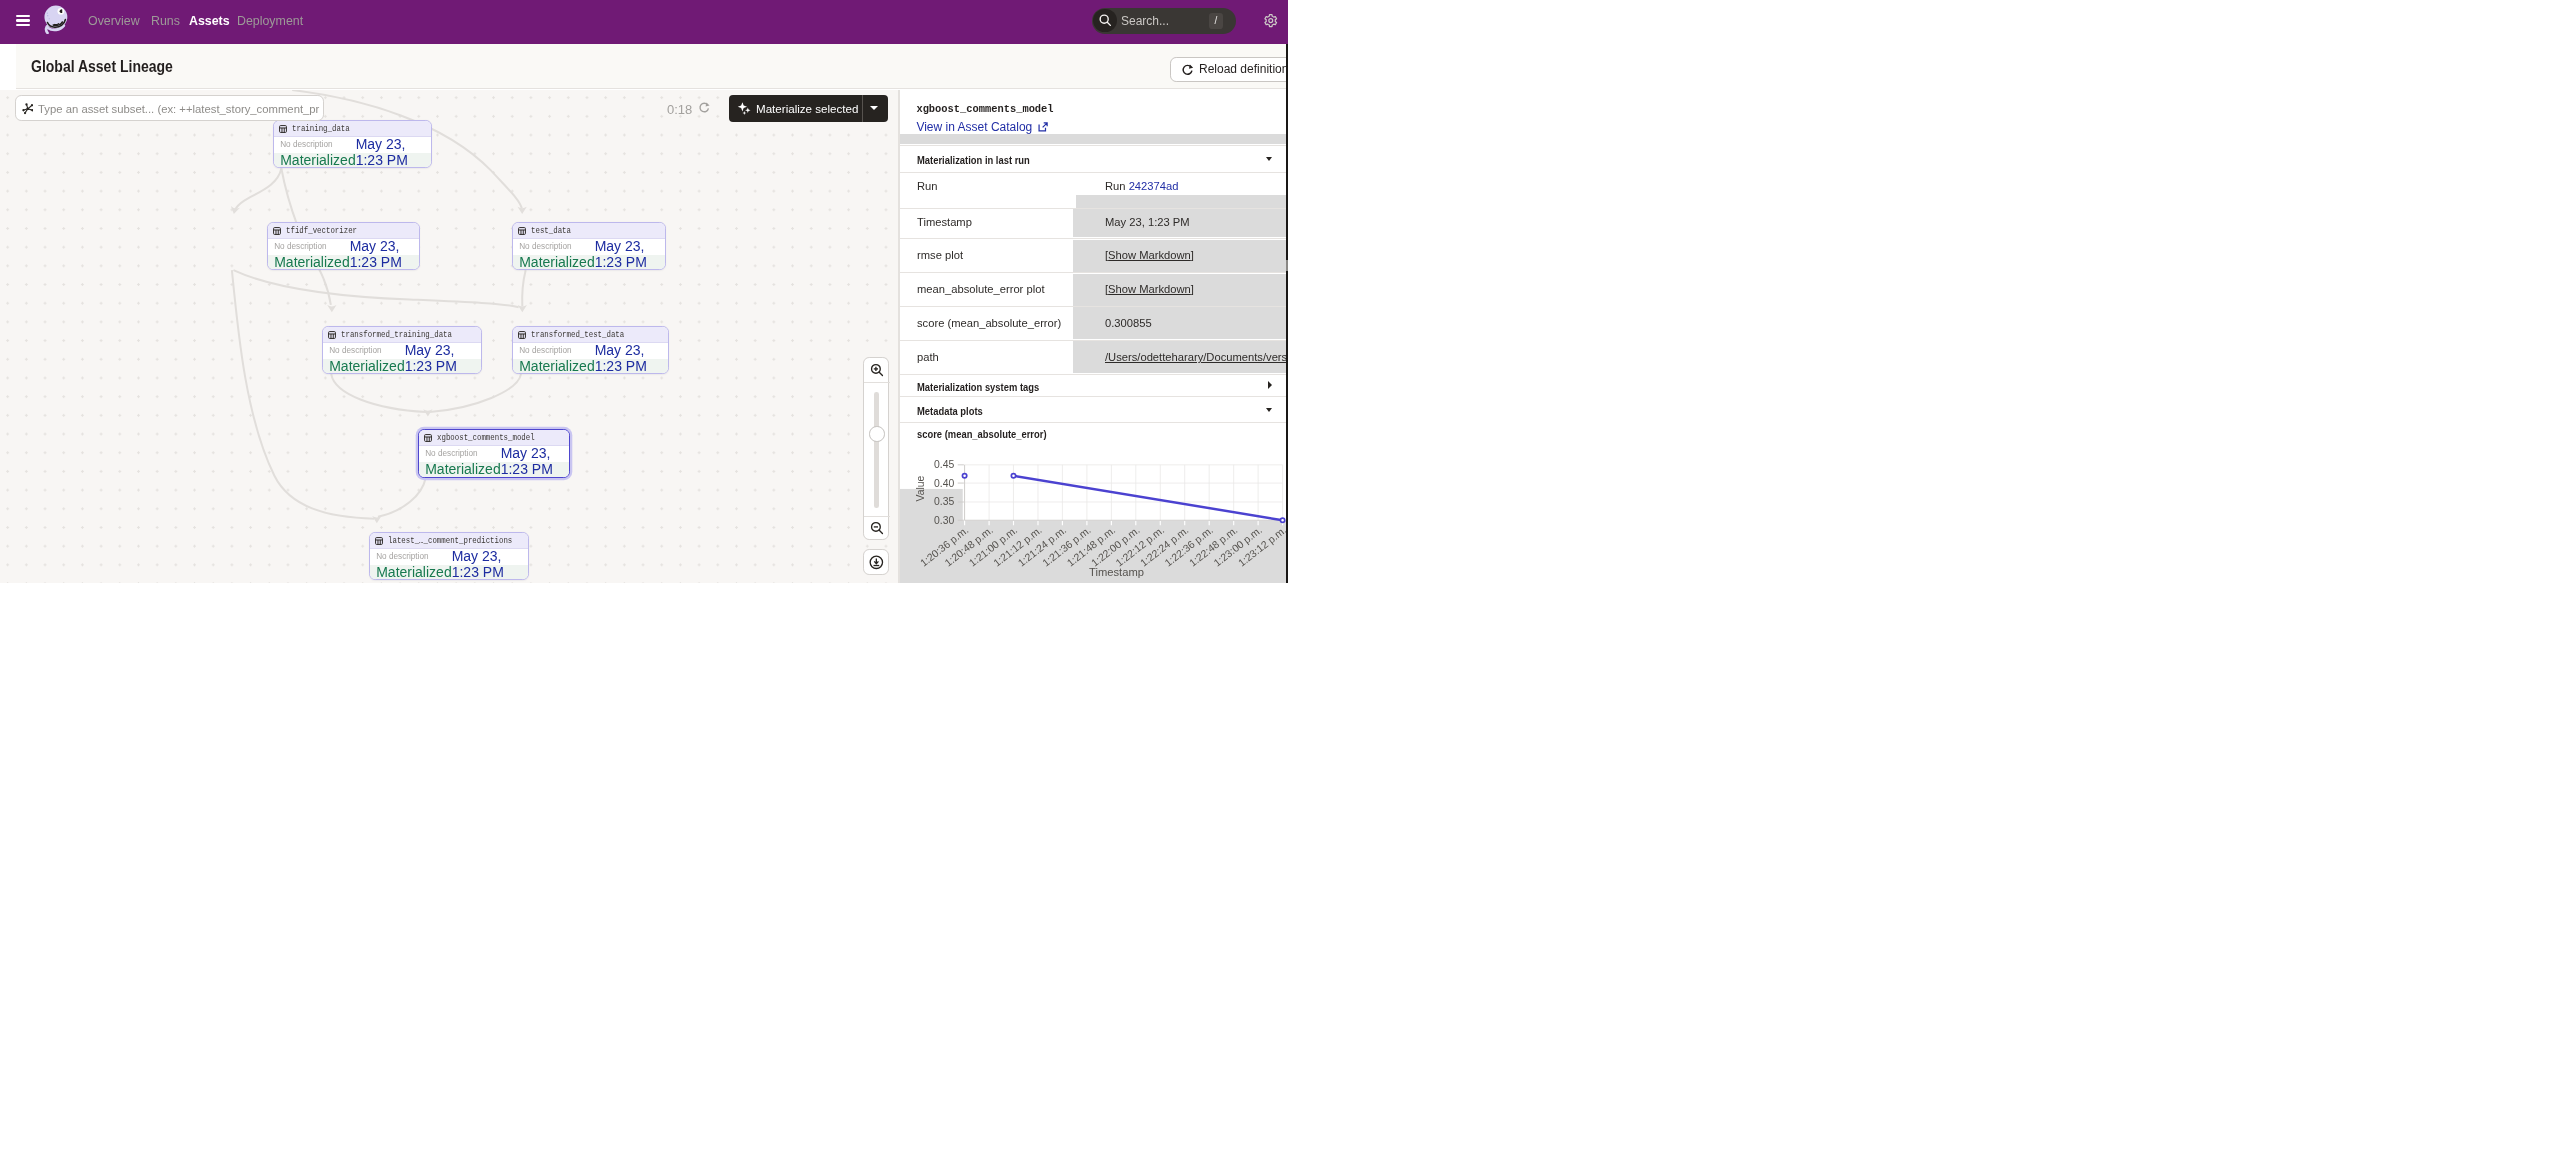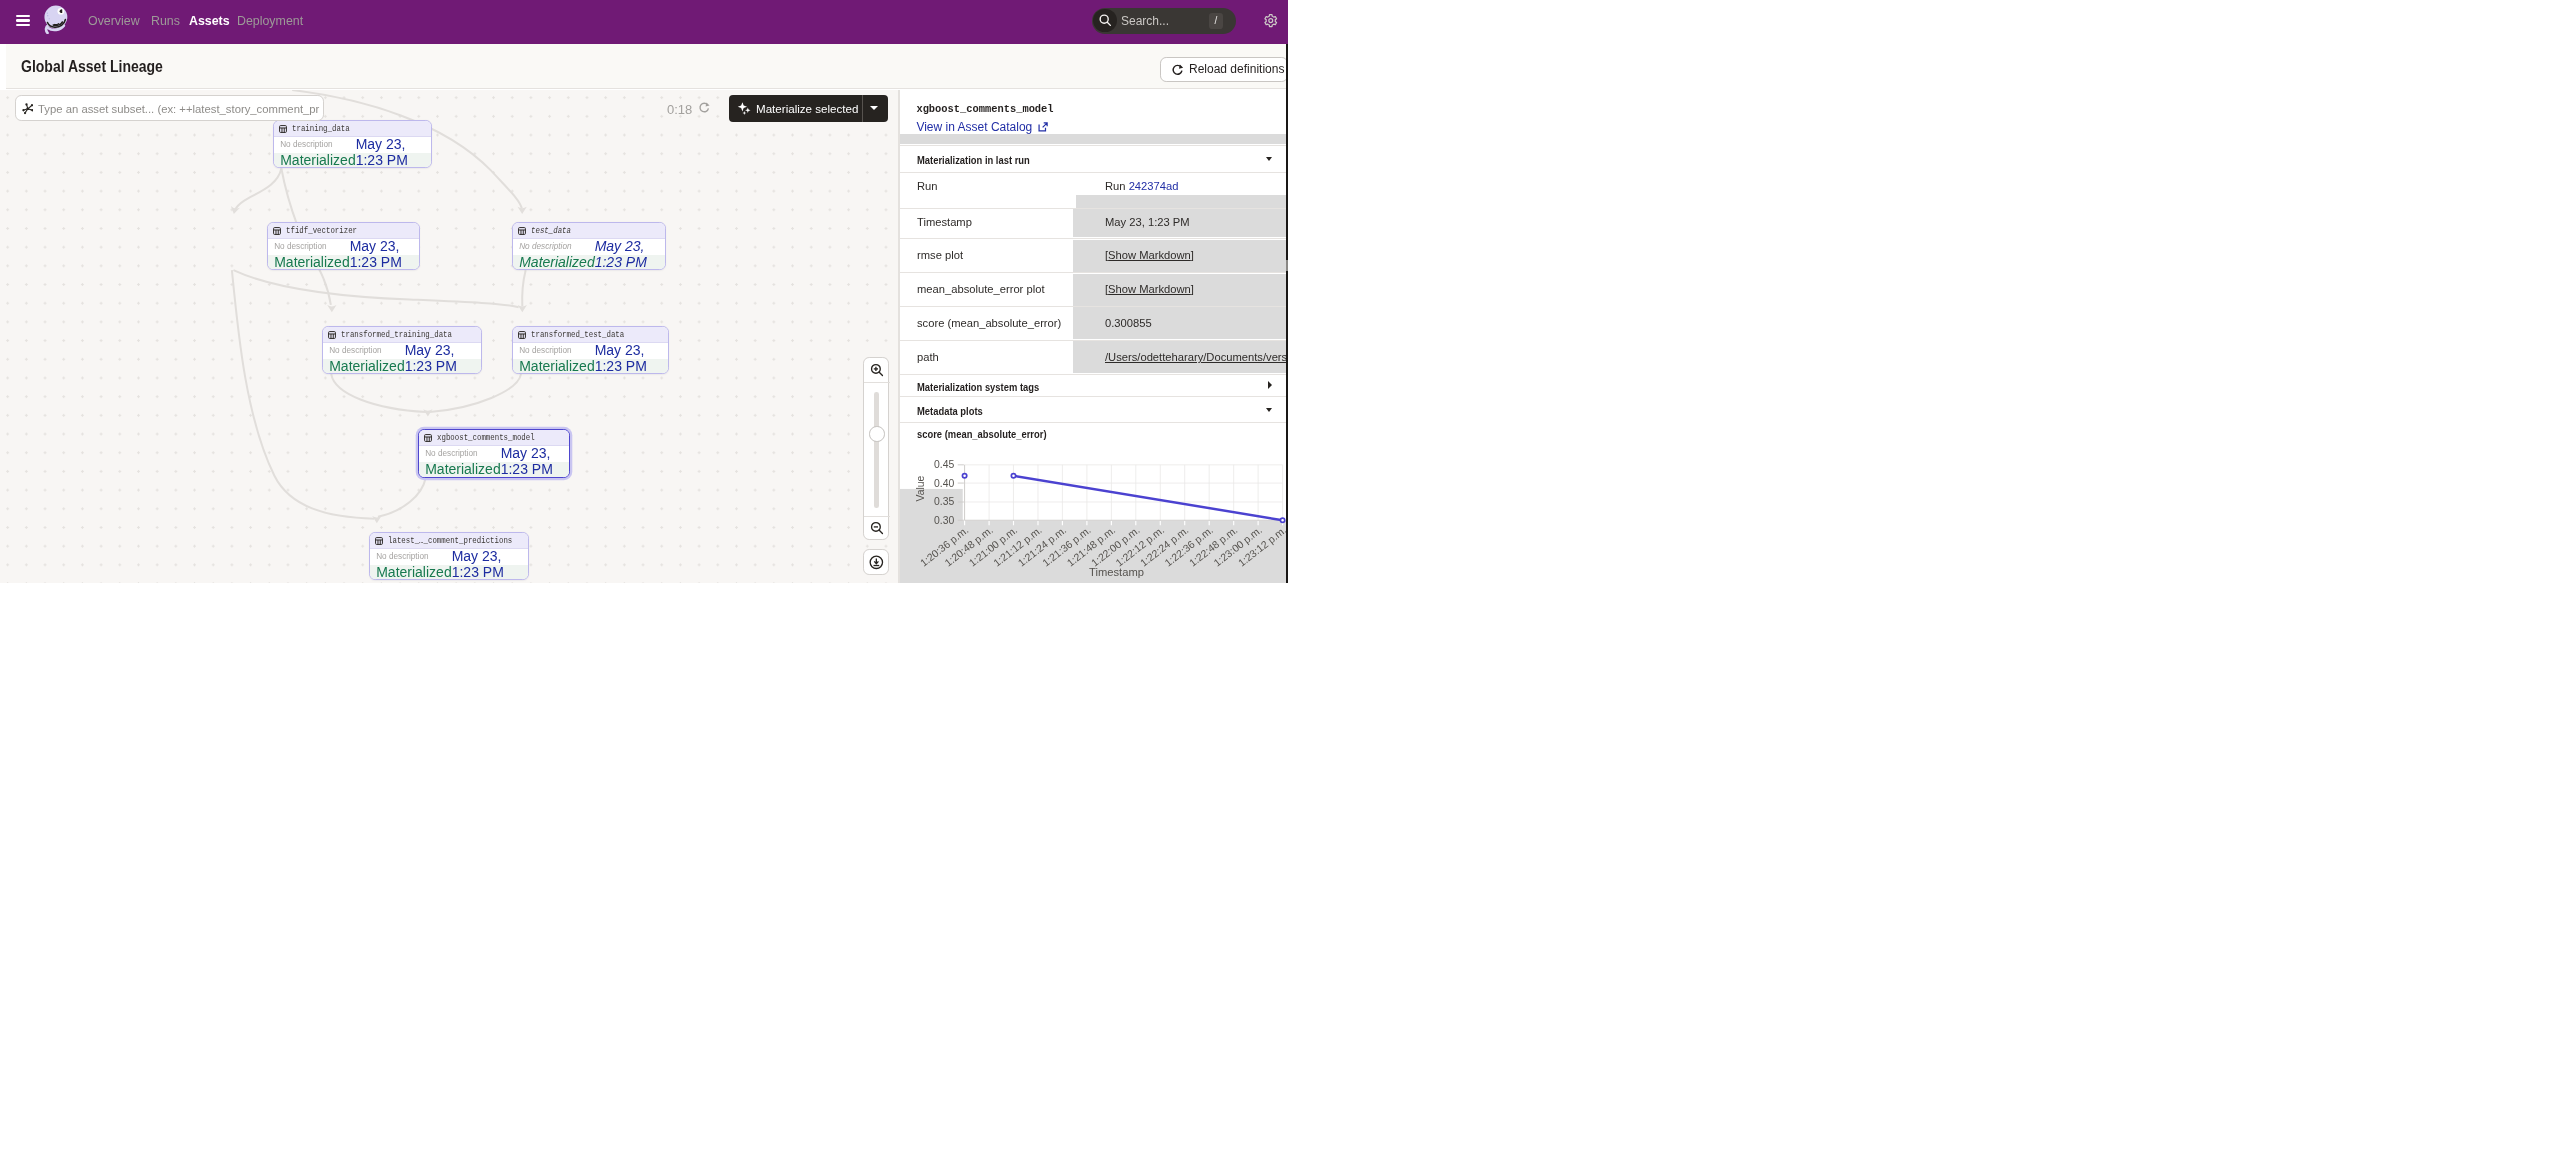--- a/index.html
+++ b/index.html
@@ -11,21 +11,21 @@
   #nav { position:absolute; left:0; top:0; width:1288px; height:44px; background:#701a75; }
   #nav .navlink { position:absolute; top:0; height:42px; line-height:42px; font-size:12.4px; color:#9D9A98; }
   #nav .navlink.active { color:#FFFFFF; font-weight:700; }
   #hamb span { position:absolute; left:16px; width:13.5px; height:2.3px; background:#fff; border-radius:1.2px; }
   #search { position:absolute; left:1092px; top:7.7px; width:144px; height:26px; background:#3A3734; border-radius:13px; }
   #search .circ { position:absolute; left:1.2px; top:1.2px; width:23.6px; height:23.6px; border-radius:50%; background:#262320; }
   #search .stxt { position:absolute; left:29px; top:0; height:26px; line-height:26px; font-size:12px; color:#CBC8C5; }
   #search .skbd { position:absolute; left:117px; top:5.8px; width:14px; height:16px; background:#4A4643; border-radius:3.1px; color:#E8E6E4; font-size:10px; text-align:center; line-height:16px; }
 
   
-  #phead { position:absolute; left:6px; top:44px; width:1288px; height:45px; background:#FAF9F6; border-bottom:0.8px solid #E5E2DF; }
+  #phead { position:absolute; left:16px; top:44px; width:1288px; height:45px; background:#FAF9F6; border-bottom:0.8px solid #E5E2DF; }
   #phead h1 { position:absolute; left:14.7px; top:14px; font-size:16px; font-weight:700; color:#231F1E; transform-origin:left center; transform:scaleX(0.875); white-space:nowrap; }
   #reloadbtn { position:absolute; left:1154px; top:12.7px; width:128px; height:25.5px; background:#fff; border:0.8px solid #C9C6C3; border-radius:6.2px; font-size:12px; color:#231F1E; }
 
   
   #graph { position:absolute; left:0; top:90px; width:899px; height:494px; border-right:0.8px solid #E4E1DE;
     background-color:#F8F6F4;
     background-image:radial-gradient(circle, #E5E2DF 1.2px, rgba(229,226,223,0) 1.4px);
     background-size:18.7px 18.7px; background-position:17px 17px; }
 
   
@@ -168,21 +168,21 @@
           </g>
         </svg>
         <span class="t">tfidf_vectorizer</span>
       </div>
     <div class="bd">No description</div>
     <div class="ft">
         <span class="mat">Materialized</span>
         <span class="dt">May 23, 1:23 PM</span>
       </div>
   </div>
-  <div class="node" style="left:512px; top:132px; width:154px; height:48px;font-style:italic;">
+  <div class="node" style="left:512px; top:132px; width:154px; height:48px;">
     <div class="hd">
         <svg width="8" height="8" viewBox="0 0 14 14">
           <g stroke="#2A2724" stroke-width="1.7" fill="none">
             <rect x="1" y="1" width="12" height="12" rx="1.8"></rect>
             <line x1="1" y1="5.2" x2="13" y2="5.2"></line>
             <line x1="5.2" y1="5.2" x2="5.2" y2="13"></line>
             <line x1="9.2" y1="5.2" x2="9.2" y2="13"></line>
           </g>
         </svg>
         <span class="t">test_data</span>

